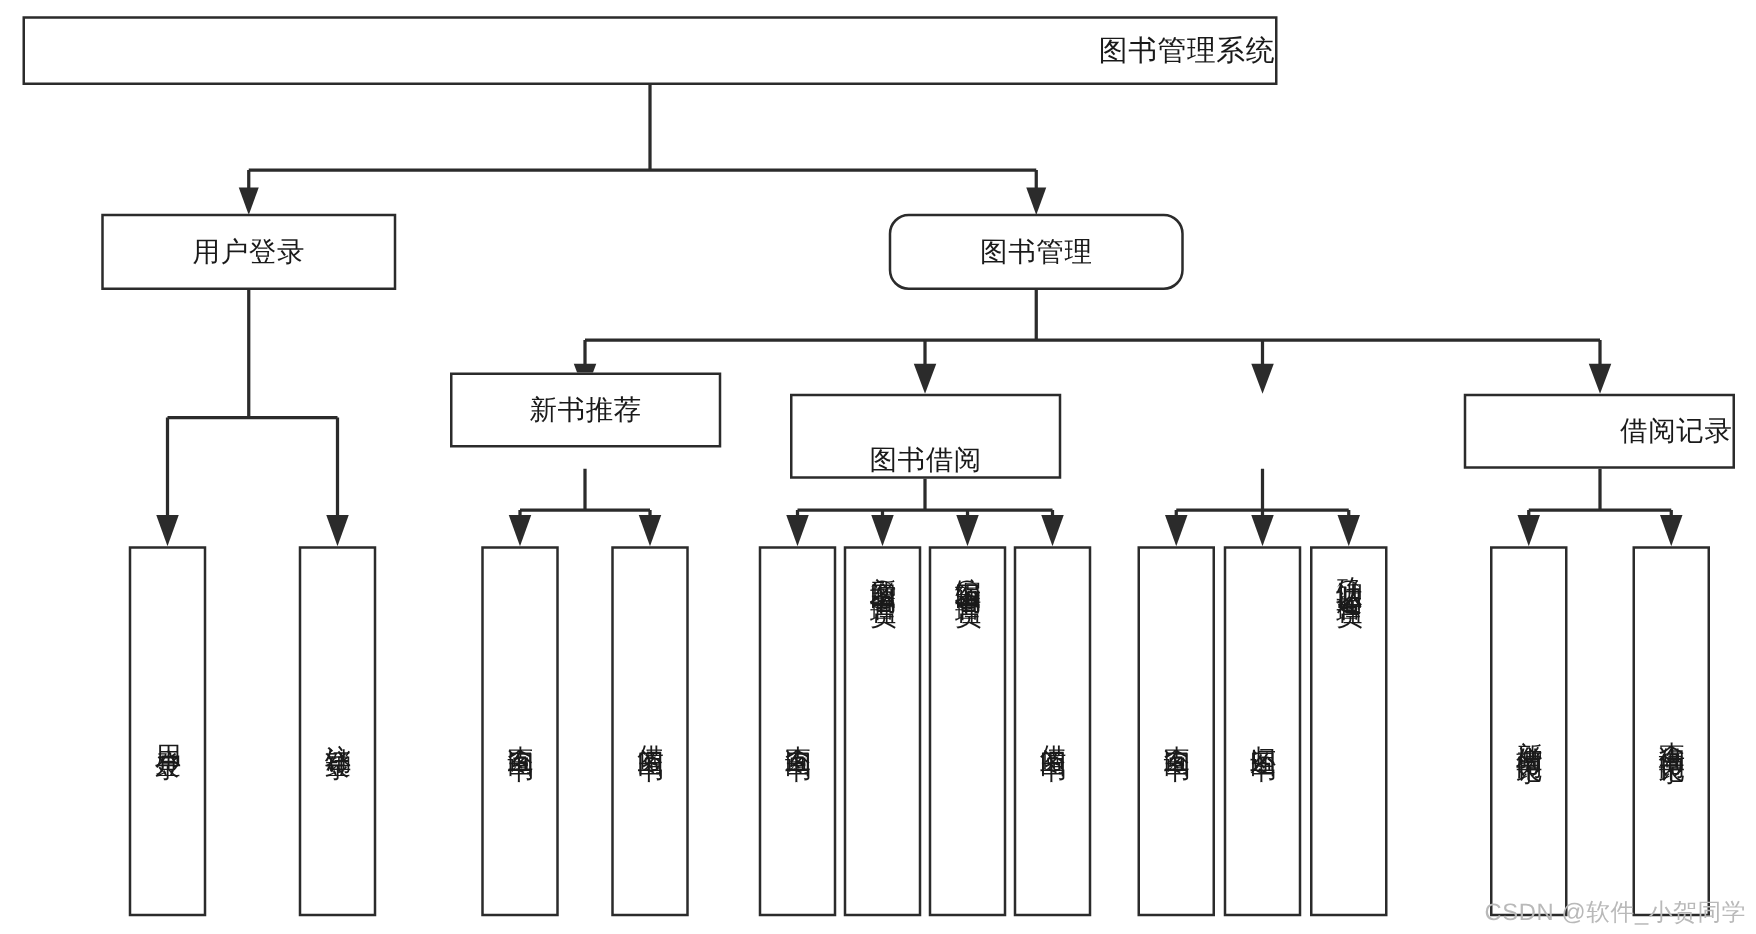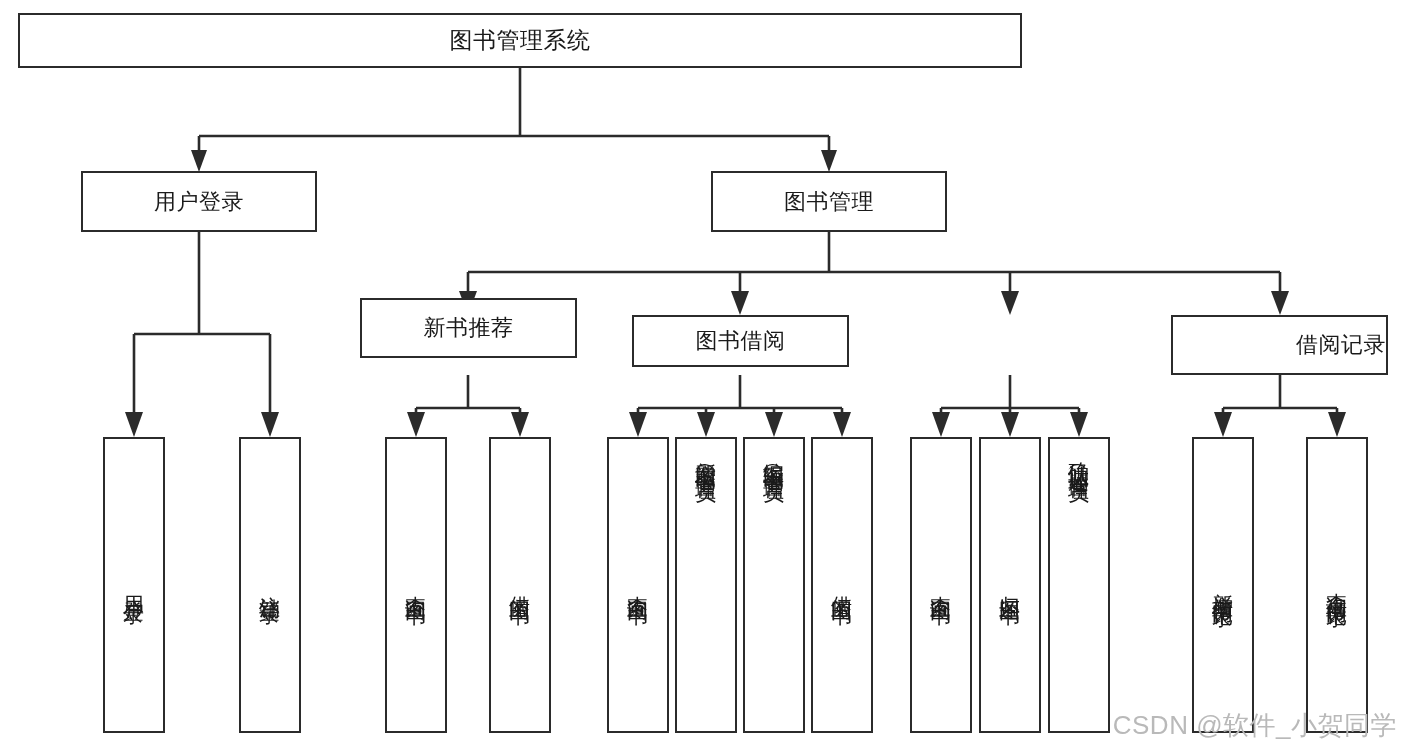--- a/index.html
+++ b/index.html
@@ -79,21 +79,21 @@
   
   .node.leaf.mid {
     align-items: center;
     padding-top: 0;
   }
   
   #watermark {
     position: absolute;
     right: 8px;
     bottom: 4px;
-    font-size: 26px;
+    font-size: 19px;
     color: #b9b9b9;
     white-space: nowrap;
     letter-spacing: 0.5px;
     margin-left: 41px;
   }
 </style>
 </head>
 <body>
 
 <div id="canvas">
@@ -160,35 +160,35 @@
     <polygon points="1079,437 1070,412 1088,412"></polygon>
 
     <line x1="1280" y1="375" x2="1280" y2="408"></line>
     <line x1="1223" y1="408" x2="1337" y2="408"></line>
     <line x1="1223" y1="408" x2="1223" y2="421"></line>
     <polygon points="1223,437 1214,412 1232,412"></polygon>
     <line x1="1337" y1="408" x2="1337" y2="421"></line>
     <polygon points="1337,437 1328,412 1346,412"></polygon>
   </svg>
 
-  <div class="node root" style="left:18px; top:13px; width:1004px; height:55px;">
+  <div class="node root" style="left:18px; top:13px; width:1004px; height:55px;justify-content:flex-end;">
     <span class="lbl">图书管理系统</span>
   </div>
 
   <div class="node lvl2" style="left:81px; top:171px; width:236px; height:61px;">
     <span class="lbl">用户登录</span>
   </div>
-  <div class="node lvl2" style="left:711px; top:171px; width:236px; height:61px;">
+  <div class="node lvl2" style="left:711px; top:171px; width:236px; height:61px;border-radius:16px;">
     <span class="lbl">图书管理</span>
   </div>
 
   <div class="node lvl3" style="left:360px; top:298px; width:217px; height:60px;">
     <span class="lbl">新书推荐</span>
   </div>
-  <div class="node lvl3" style="left:632px; top:315px; width:217px; height:52px;">
+  <div class="node lvl3" style="left:632px; top:315px; width:217px; height:68px;align-items:flex-end;">
     <span class="lbl">图书借阅</span>
   </div>
   <div class="node lvl3" style="left:1171px; top:315px; width:217px; height:60px;justify-content:flex-end;">
     <span class="lbl">借阅记录</span>
   </div>
 
   <div class="node leaf mid" style="left:103px; top:437px; width:62px; height:296px;">
     <span class="lbl">用户登录</span>
   </div>
   <div class="node leaf mid" style="left:239px; top:437px; width:62px; height:296px;">

